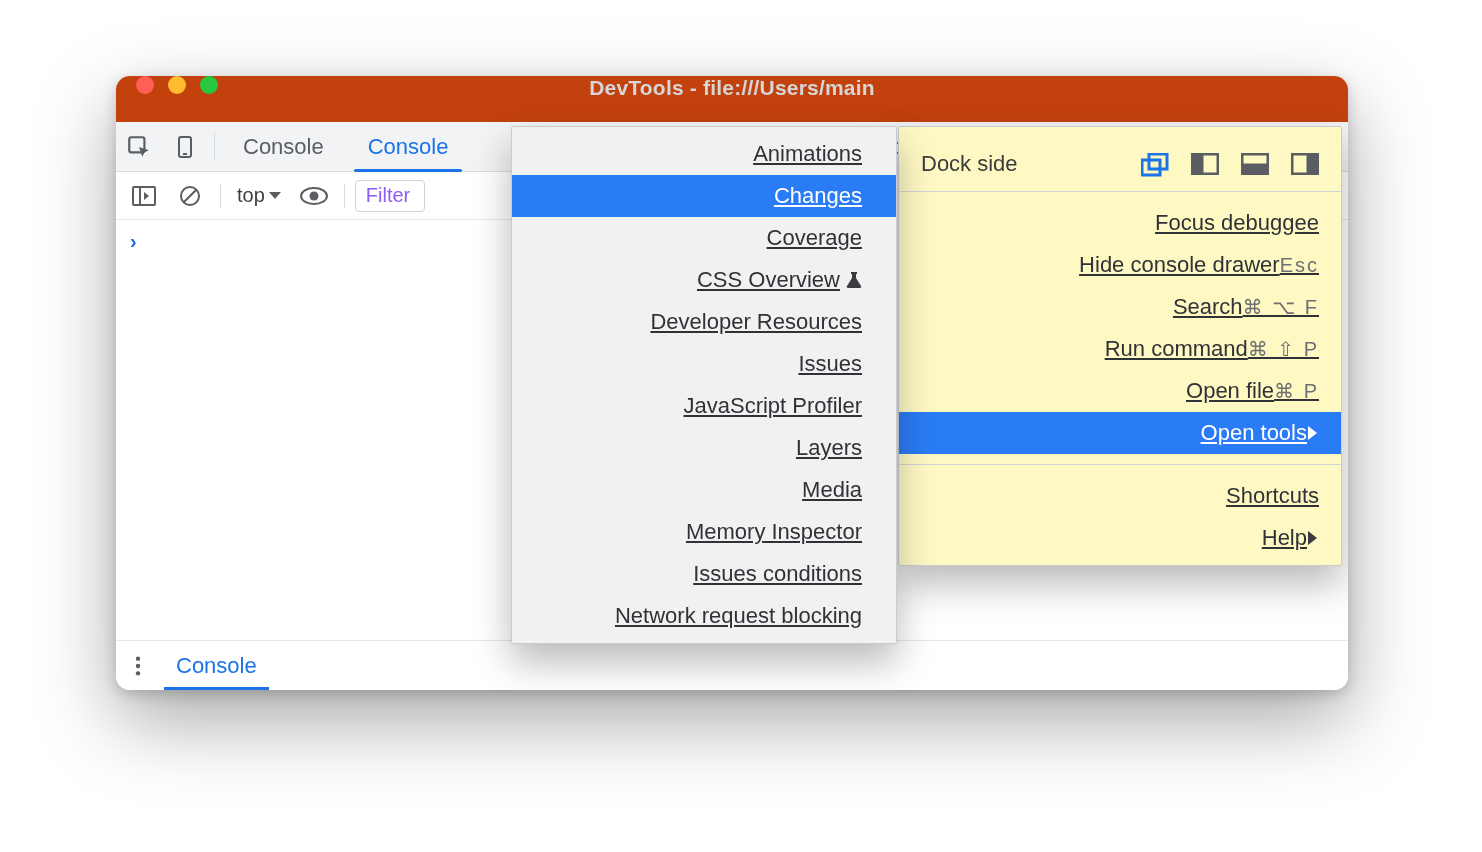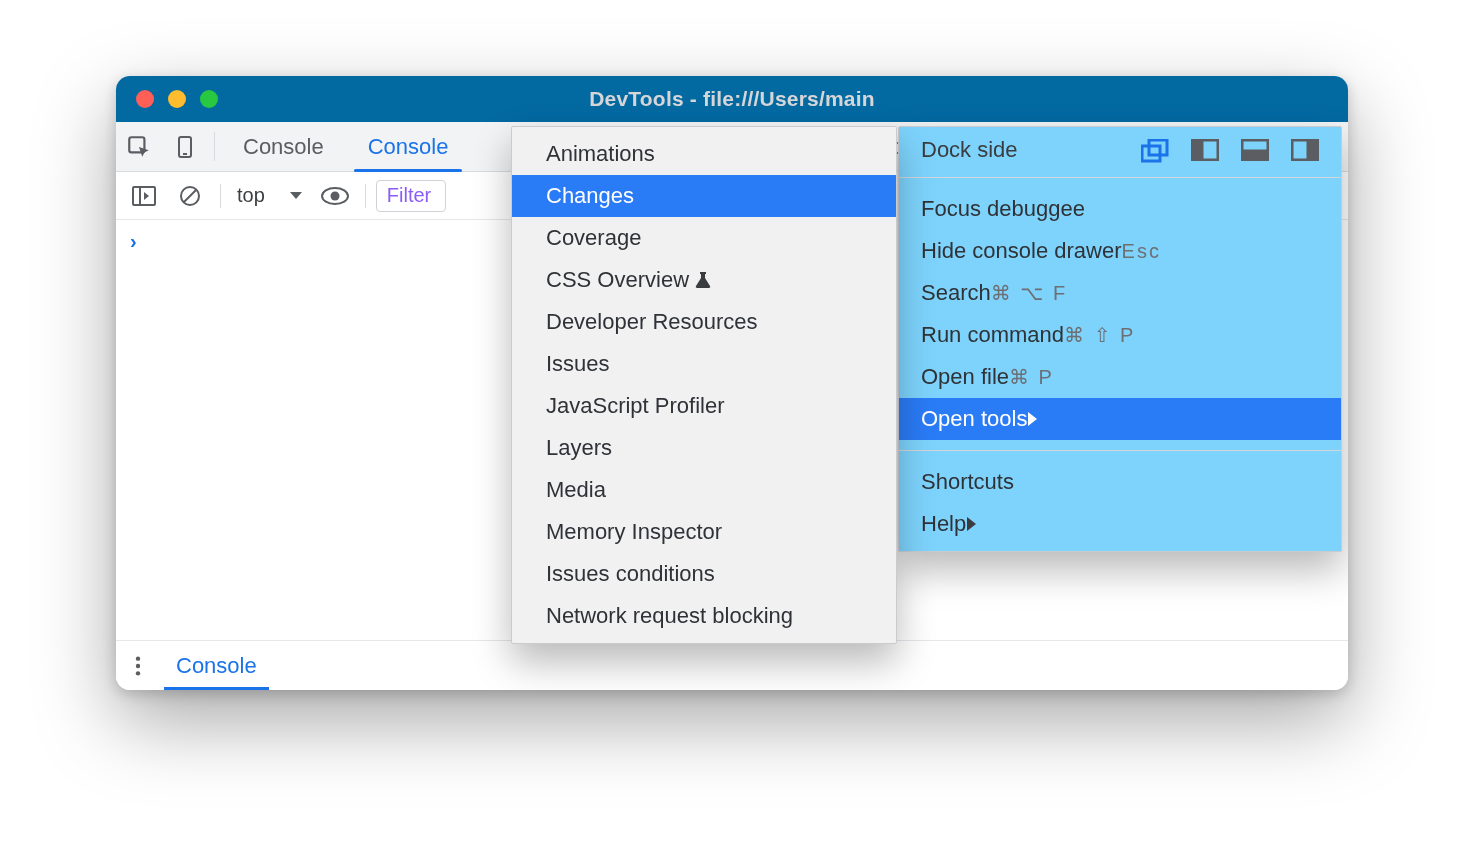--- a/index.html
+++ b/index.html
@@ -8,22 +8,22 @@
     position: absolute;
     left: 116px; top: 76px;
     width: 1232px; height: 614px;
     border-radius: 14px;
     background: #fff;
     box-shadow: 0 30px 80px rgba(0,0,0,.35), 0 4px 14px rgba(0,0,0,.18);
     overflow: hidden;
   }
   .titlebar {
     height: 46px;
-    background: #0369a1;
-    display: flex; align-items: center;
+    background: #c2410c;
+    display: flex; align-items: flex-start;
     position: relative;
   }
   .traffic { display: flex; gap: 14px; margin-left: 20px; }
   .dot { width: 18px; height: 18px; border-radius: 50%; }
   .dot.red { background: #ff5f57; }
   .dot.yellow { background: #febc2e; }
   .dot.green { background: #28c840; }
   .title { position: absolute; left: 0; right: 0; text-align: center; color: #d6d6d8; font-size: 21px; font-weight: 600; letter-spacing: .2px; pointer-events: none;}
   .tabs {
     height: 50px; background: #f1f3f4; border-bottom: 1px solid #d9dcdf;
@@ -50,50 +50,50 @@
   .more-highlight {
     position:absolute; inset:6px 2px; border:5px solid #1349ff; border-radius:12px;
   }
   .console-toolbar {
     height: 48px; background: #fff; border-bottom: 1px solid #e5e7ea;
     display:flex; align-items:center; gap:6px; padding: 0 8px;
     color:#5a5d61;
   }
   .tb-btn { display:flex;align-items:center;justify-content:center;width:40px;height:100%; }
   .tb-sep { width:1px; height:24px; background:#d9dcdf; margin:0 4px;}
-  .top-select { display:flex;align-items:center;gap:24px;font-size:20px;color:#3c4043;padding:0 6px;}
+  .top-select { display:flex;align-items:center;gap:3px;font-size:20px;color:#3c4043;padding:0 6px;}
   .filter {
     border:1px solid #cfd3d7; border-radius:4px; height:32px; padding:0 10px;
     font-size:20px; color:#8b5cf6; display:flex;align-items:center; min-width:70px;
   }
   .console-area { position: relative; height: calc(100% - 46px - 50px - 48px - 50px); background:#fff;}
   .prompt { position:absolute; left:14px; top:10px; color:#1a73e8; font-size:20px; font-weight:600;}
   .drawer {
     height:50px; border-top:1px solid #e5e7ea; display:flex; align-items:stretch; background:#fff;
   }
   .drawer .menu { width:44px; display:flex;align-items:center;justify-content:center;color:#5a5d61;}
   .drawer .tab { padding:0 16px; font-size:22px; color:#1a73e8; position:relative;}
   .drawer .tab::after { content:""; position:absolute; left:4px; right:4px; bottom:0; height:3px; background:#1a73e8;}
   
   .menu-main {
     position:absolute; right:6px; top:50px;
-    width:444px; background:#7dd3fc; border:1px solid #c9cbce;
+    width:444px; background:#fef9c3; border:1px solid #c9cbce;
     border-radius:2px; box-shadow: 0 18px 38px rgba(0,0,0,.28);
-    padding: 4px 0 0 0;
+    padding: 18px 0 0 0;
     z-index: 30;
   }
   .menu-section { padding: 6px 0; }
   .menu-hr { height:1px; background:#d4d5d8; margin:4px 0;}
   .dock-row { display:flex; align-items:center; padding: 6px 22px 10px 22px; gap:22px;}
   .dock-label { font-size:22px; color:#3a3c3f; flex:1;}
   .dock-icons { display:flex; gap:22px; align-items:center;}
   .dock-icon { width:28px;height:22px; display:inline-flex; }
   .menu-item {
-    display:flex; align-items:center; justify-content:flex-start;
-    padding: 8px 22px; font-size:22px; color:#2f3236;
+    display:flex; align-items:center; justify-content:flex-end;
+    padding: 8px 22px; font-size:22px; color:#2f3236;text-decoration:underline;
   }
   .menu-item.hl { background:#2a7bf6; color:#fff; }
   .menu-item .sc { font-size:20px; color:#6d6f73; letter-spacing:2px;}
   .menu-item .arrow { color:#3a3c3f;}
   .menu-item.hl .arrow { color:#fff;}
   
   .submenu {
     position:absolute; top:50px; right:451px;
     width:386px; background:#f1f1f2; border:1px solid #c9cbce;
     border-radius:2px; box-shadow: 0 18px 38px rgba(0,0,0,.28);

